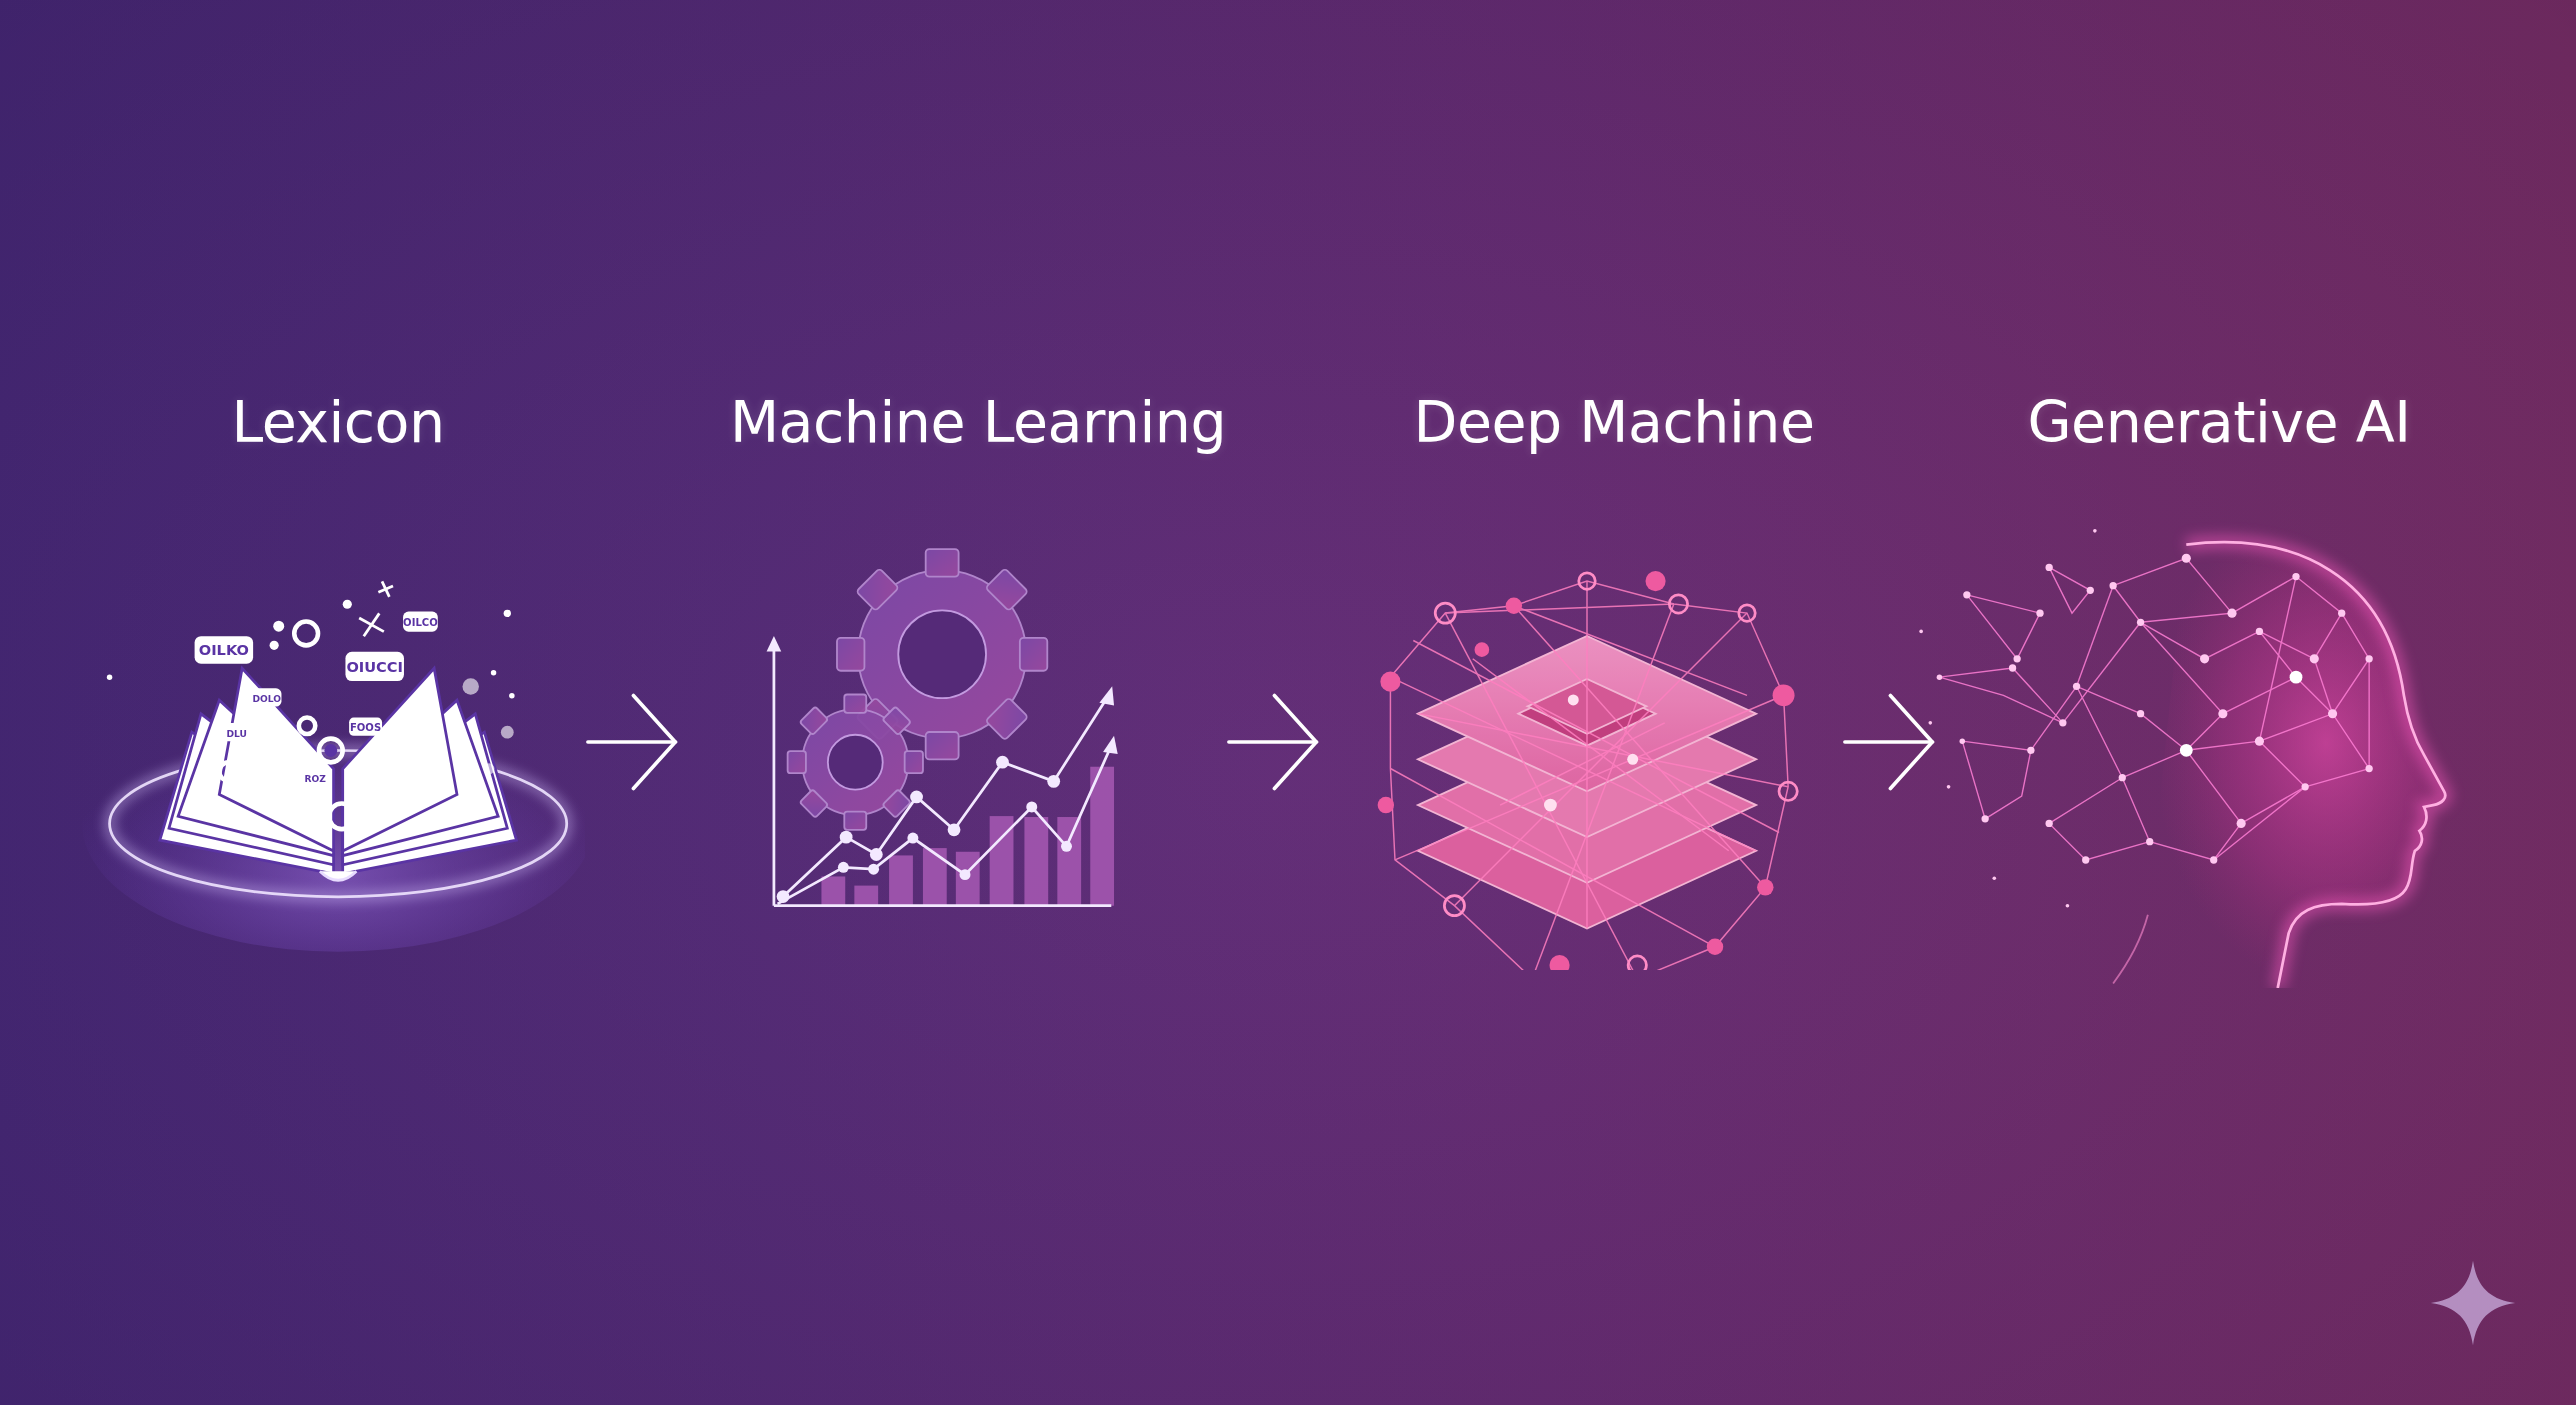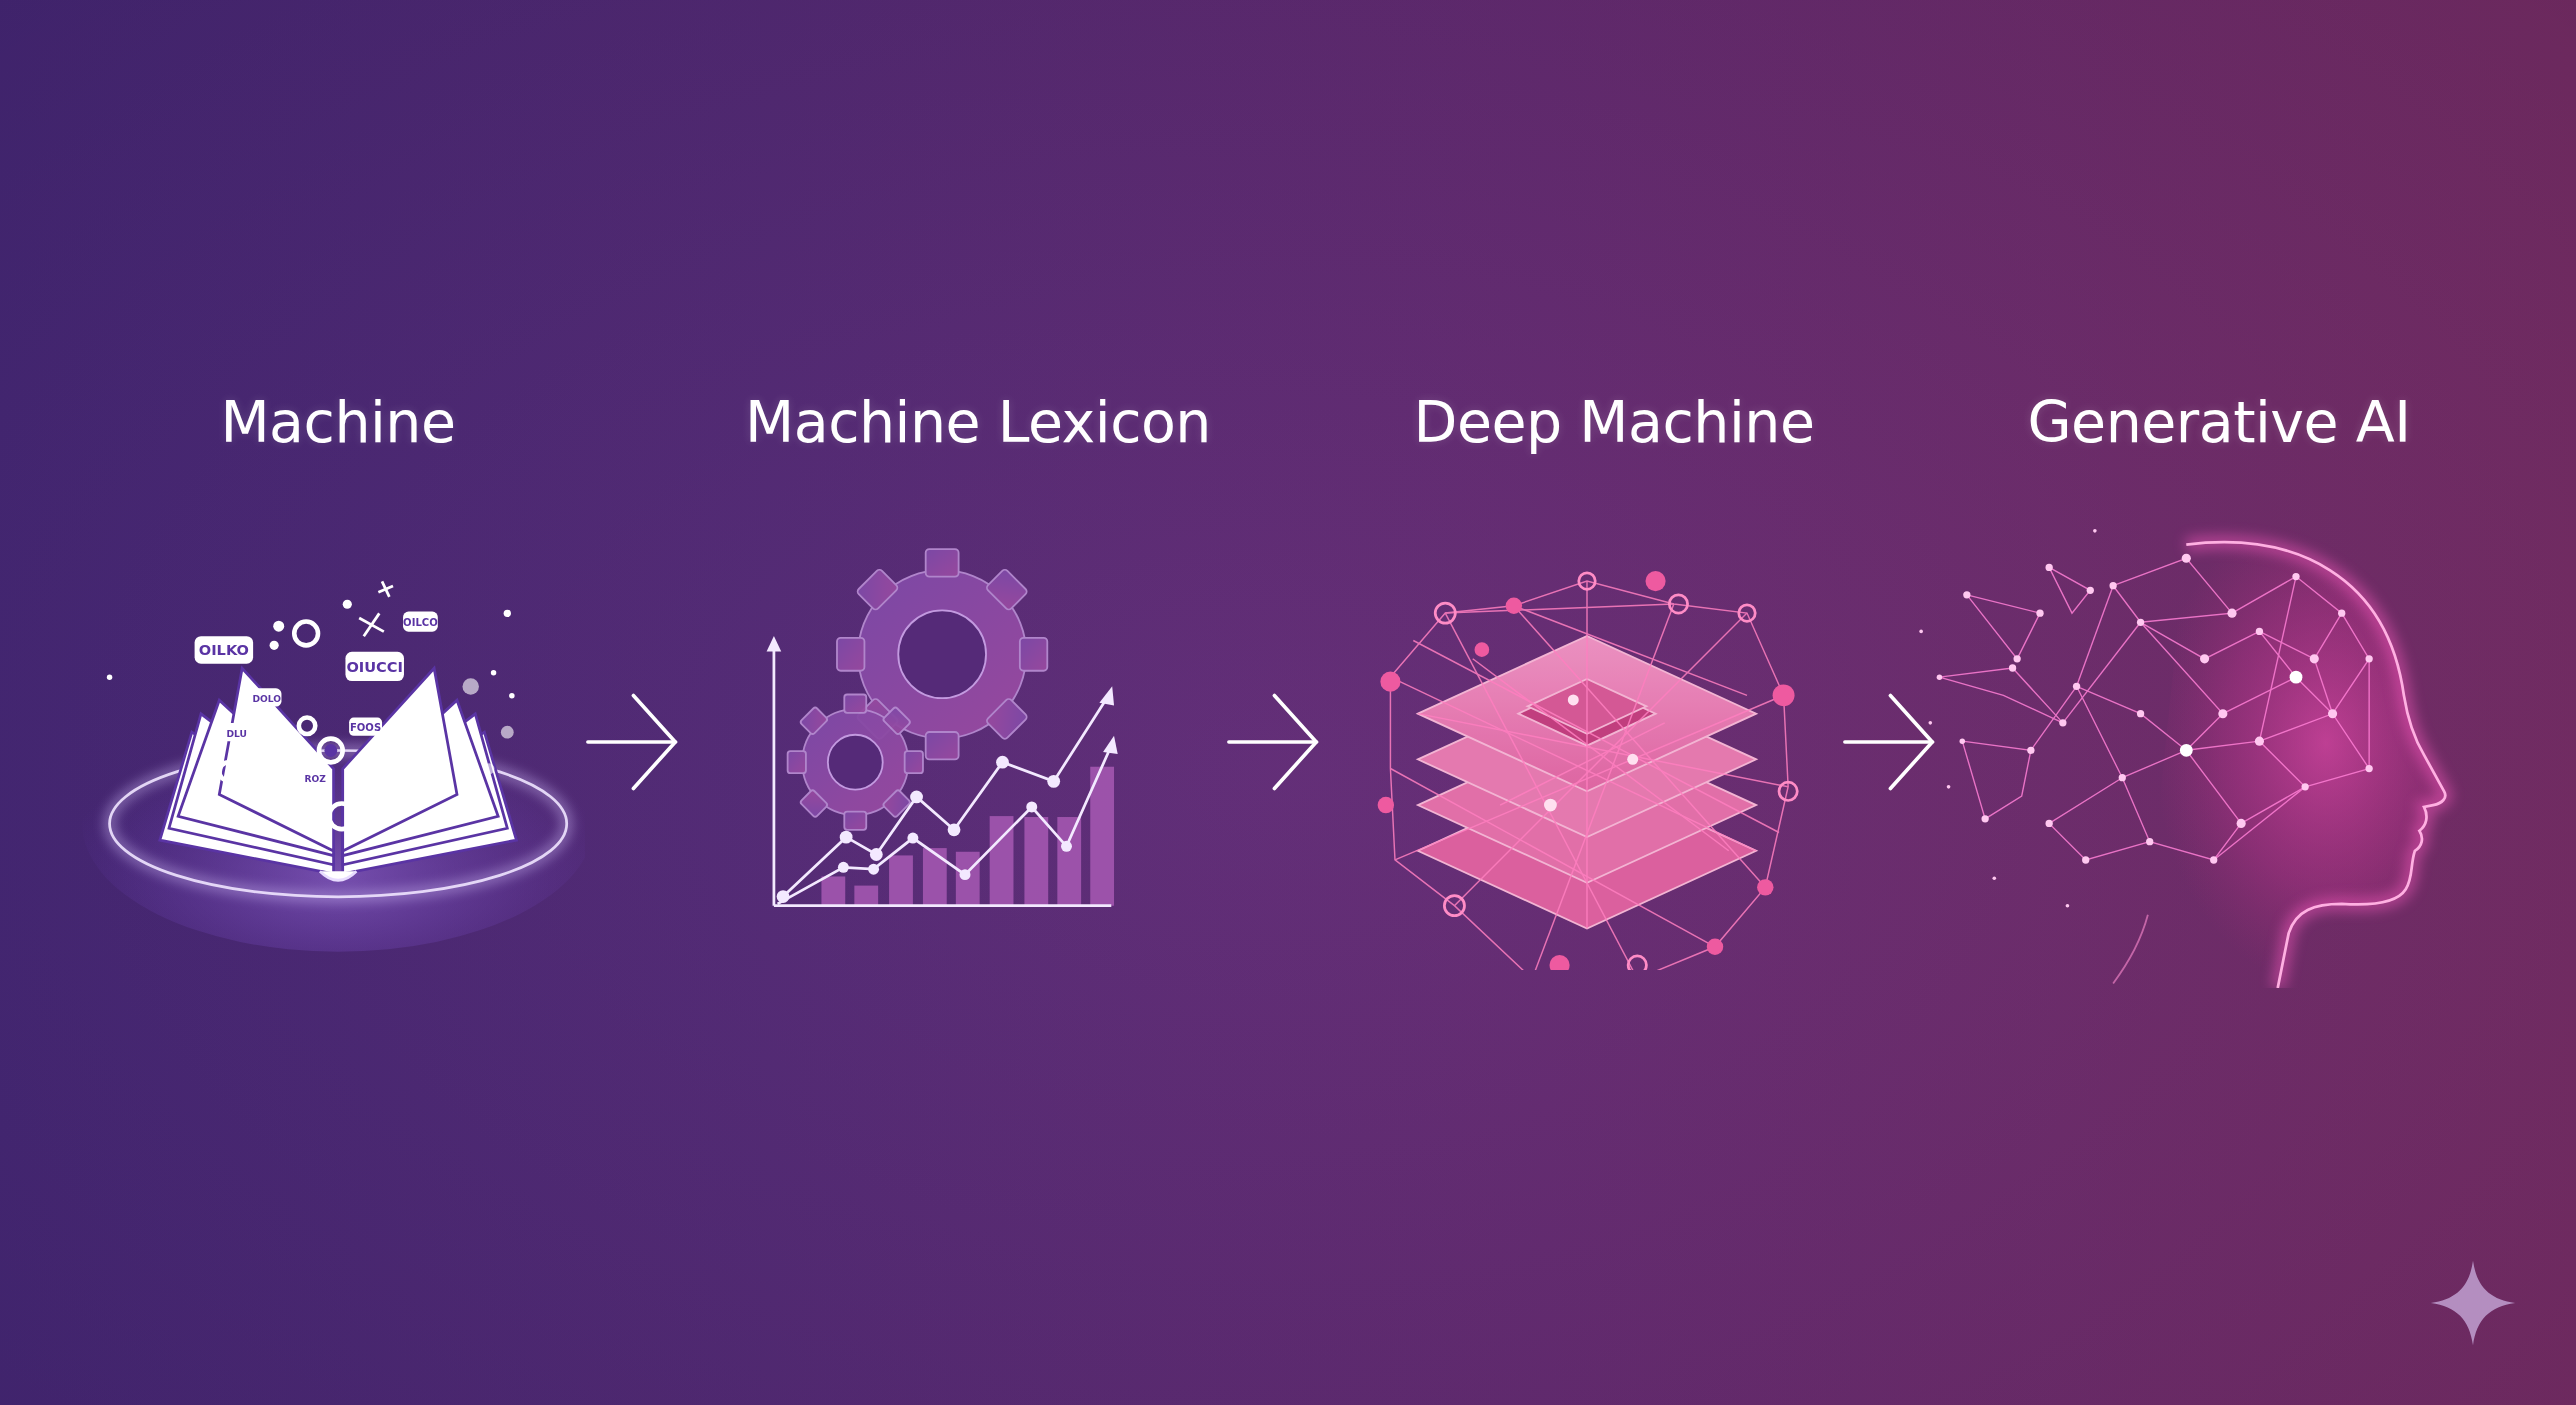--- a/index.html
+++ b/index.html
@@ -17,22 +17,22 @@
   }
   .art { position:absolute; }
   .arrow { position:absolute; }
   .sparkle { position:absolute; left:2429px; top:1259px; }
 </style>
 </head>
 <body>
 
 <div class="vignette"></div>
 
-<div class="stage-title" style="left:338px">Machine</div>
-<div class="stage-title" style="left:978px">Machine Lexicon</div>
+<div class="stage-title" style="left:338px">Lexicon</div>
+<div class="stage-title" style="left:978px">Machine Learning</div>
 <div class="stage-title" style="left:1614px">Deep Machine</div>
 <div class="stage-title" style="left:2219px">Generative AI</div>
 
 <svg class="art" style="left:73px;top:549px" width="512" height="403" viewBox="0 0 560 440">
   <defs>
     <radialGradient id="bookGlow" cx="50%" cy="70%" r="55%">
       <stop offset="0%" stop-color="#9a6fe0" stop-opacity="0.55"></stop>
       <stop offset="100%" stop-color="#6a3cc0" stop-opacity="0"></stop>
     </radialGradient>
     <filter id="soft" x="-20%" y="-20%" width="140%" height="140%">

